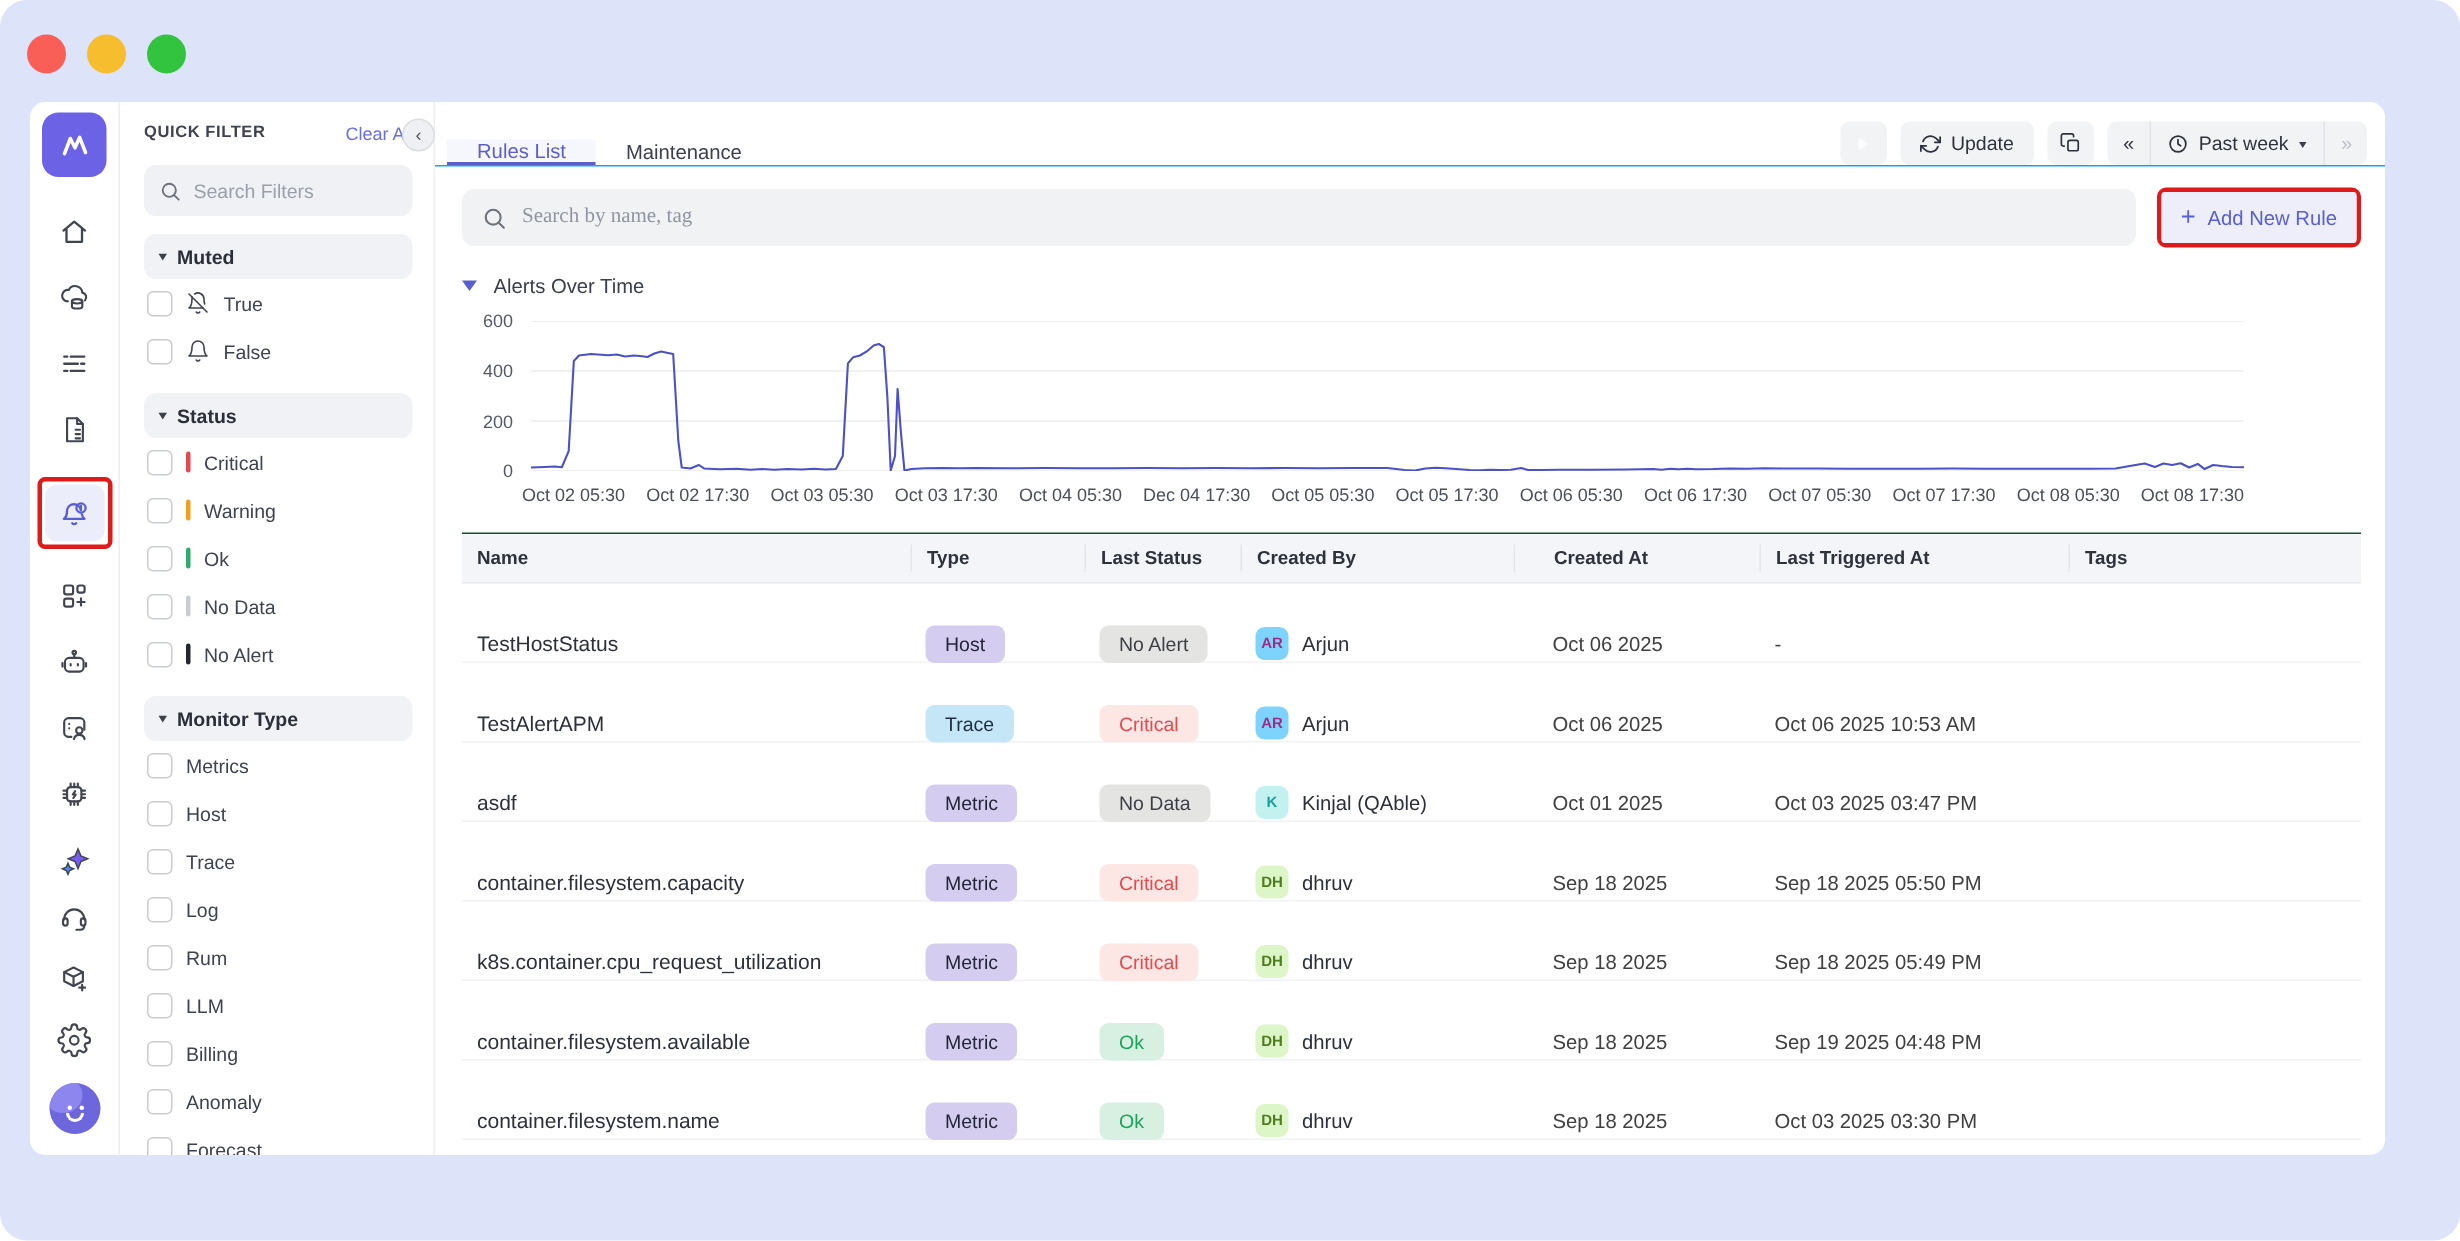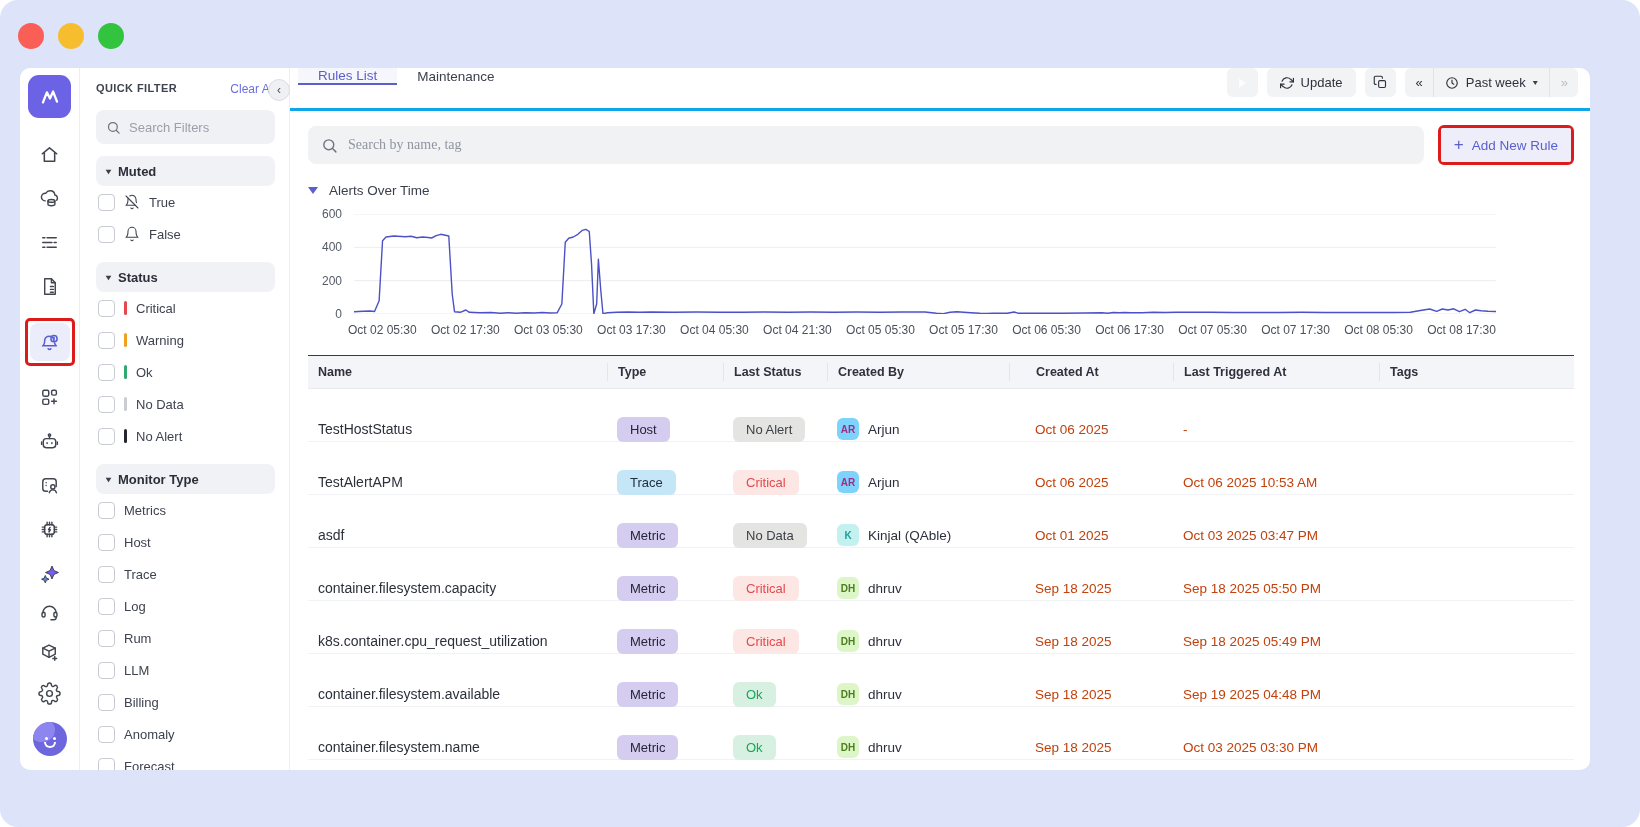--- a/index.html
+++ b/index.html
@@ -33,21 +33,21 @@
   .fp-search input { border:none; outline:none; background:transparent; font-size:13px; color:#3e4350; width:120px; font-family:inherit; }
   .fp-search input::placeholder { color:#9aa0ab; }
   .fp-sec-h { margin-top:12px; height:30px; background:#f1f2f5; border-radius:8px; display:flex; align-items:center; gap:7px; padding:0 10px; font-size:13px; font-weight:bold; color:#2b2f3a; }
   .chev { font-size:10px; color:#3c4049; transform:scaleY(.8); }
   .fp-item { display:flex; align-items:center; gap:9px; height:32px; font-size:13px; color:#3e4350; padding-left:2px; }
   .cbox { width:17px; height:17px; flex:0 0 17px; border:1.5px solid #c8cbd3; border-radius:4px; background:#fff; }
   .sbar { width:3px; height:14px; border-radius:2px; }
   .collapse-btn { position:absolute; left:248px; top:11px; width:22px; height:22px; border-radius:50%; background:#eff0f3; border:1px solid #dcdde3; color:#4a4e58; font-size:12px; display:flex; align-items:center; justify-content:center; z-index:5; }
   
   .main { flex:1; display:flex; flex-direction:column; min-width:0; }
-  .topbar { height:43px; flex:0 0 43px; border-bottom:3px solid #0ea5e9; display:flex; align-items:flex-start; padding:0 12px 0 8px; }
+  .topbar { height:43px; flex:0 0 43px; border-bottom:1px solid #0ea5e9; display:flex; align-items:flex-end; padding:0 12px 0 8px; }
   .tabs { display:flex; }
   .tab { padding:0 20px; display:flex; align-items:center; font-size:13.5px; color:#3c414d; }
   .tab.active { color:#5b5fc7; background:#f6f6fd; border-bottom:2px solid #5b5fc7; }
   .topbar-right { margin-left:auto; display:flex; align-items:center; gap:9px; }
   .tbtn { height:29px; background:#f2f3f5; border-radius:6px; display:flex; align-items:center; justify-content:center; color:#2e323d; font-size:13px; }
   .tbtn.sq { width:31px; }
   .tbtn.lbl { padding:0 13px; gap:7px; }
   .range-group { height:29px; background:#f2f3f5; border-radius:6px; display:flex; align-items:center; font-size:13px; color:#2e323d; }
   .rg-sec { padding:0 11px; display:flex; align-items:center; gap:7px; height:100%; }
   .rg-sec.mid { border-left:1px solid #e2e3e8; border-right:1px solid #e2e3e8; }
@@ -78,21 +78,21 @@
   .th + .th { border-left:1px solid #e3e5ea; }
   .trow { display:flex; align-items:center; height:53px; border-bottom:1px solid #f1f2f5; font-size:14px; color:#2c303b; }
   .c-name { width:299px; flex:0 0 299px; }
   .c-type { width:116px; flex:0 0 116px; }
   .c-status { width:104px; flex:0 0 104px; }
   .c-creator { width:182px; flex:0 0 182px; }
   .c-created { width:164px; flex:0 0 164px; padding-left:26px !important; }
   .c-trig { width:206px; flex:0 0 206px; }
   .c-tags { flex:1; }
   .td { padding-left:10px; display:flex; align-items:center; gap:9px;margin-top:28px; }
-  .td.date { font-size:13.5px; color:#c2410c; }
+  .td.date { font-size:13.5px; color:#404040; }
   .badge { display:inline-block; padding:5px 13px; border-radius:6px; font-size:13px; }
   .bdg-purple { background:#d5cdef; color:#232538; }
   .bdg-blue { background:#c5e6f7; color:#203040; }
   .bdg-gray { background:#e4e4e2; color:#3c3f45; }
   .bdg-red { background:#fce7e5; color:#e5484d; }
   .bdg-green { background:#d8f0e2; color:#18a558; }
   .av { width:22px; height:22px; border-radius:6px; font-size:10px; font-weight:bold; display:flex; align-items:center; justify-content:center; flex:0 0 22px; }
   .av-pink { background:#7dd3fc; color:#a12c88; }
   .av-cyan { background:#c2f1ef; color:#1b9e9e; }
   .av-green { background:#dcf6c8; color:#4e7d1d; }
@@ -411,21 +411,21 @@
                 <path id="chart-line" fill="none" stroke="#4c51c6" stroke-width="1.4" vector-effect="non-scaling-stroke" stroke-linejoin="round" d="M0.0 97.7 L8.0 97.3 L14.0 97.0 L18.0 97.5 L22.0 86.7 L25.0 26.7 L28.0 23.0 L35.0 22.0 L45.0 22.8 L50.0 22.3 L55.0 23.7 L60.0 23.0 L65.0 23.5 L68.0 24.0 L72.0 21.7 L76.0 20.3 L80.0 21.3 L83.0 22.0 L86.0 80.0 L88.0 97.7 L93.0 98.3 L98.0 96.0 L101.0 98.3 L110.0 98.8 L120.0 98.5 L128.0 99.2 L135.0 98.7 L142.0 99.2 L150.0 98.7 L158.0 99.0 L165.0 98.5 L172.0 99.0 L178.0 98.7 L182.0 90.0 L185.0 28.3 L188.0 24.2 L192.0 23.0 L196.0 20.3 L200.0 16.3 L203.0 15.3 L206.0 17.5 L208.0 50.0 L210.0 99.7 L212.5 90.0 L214.0 45.3 L216.0 75.0 L218.0 99.7 L222.0 98.7 L230.0 98.2 L240.0 98.0 L250.0 98.2 L260.0 98.0 L280.0 98.2 L300.0 98.0 L320.0 98.2 L340.0 98.2 L360.0 98.0 L380.0 98.2 L400.0 98.0 L420.0 98.2 L440.0 98.0 L460.0 98.2 L480.0 98.0 L500.0 98.0 L510.0 99.3 L516.0 99.7 L522.0 98.3 L528.0 97.8 L534.0 98.2 L540.0 98.7 L548.0 99.3 L554.0 99.5 L560.0 99.2 L566.0 99.3 L572.0 99.2 L578.0 98.0 L582.0 99.3 L590.0 99.3 L600.0 99.2 L620.0 99.2 L640.0 99.0 L655.0 98.7 L660.0 99.2 L665.0 98.5 L670.0 98.8 L675.0 98.5 L680.0 98.8 L690.0 98.7 L700.0 98.3 L710.0 98.5 L720.0 98.2 L730.0 98.3 L750.0 98.3 L770.0 98.5 L790.0 98.5 L810.0 98.5 L830.0 98.3 L850.0 98.5 L870.0 98.5 L890.0 98.5 L910.0 98.5 L925.0 98.3 L935.0 96.3 L942.0 95.0 L948.0 97.3 L953.0 95.0 L958.0 96.0 L963.0 94.8 L968.0 97.7 L973.0 95.3 L977.0 98.7 L982.0 96.0 L987.0 96.7 L993.0 97.3 L1000.0 97.5"></path>
               </svg>
             </div>
           </div>
           <div class="xlabels" id="xlabels">
               <span>Oct 02 05:30</span>
               <span>Oct 02 17:30</span>
               <span>Oct 03 05:30</span>
               <span>Oct 03 17:30</span>
               <span>Oct 04 05:30</span>
-              <span>Oct 04 21:30</span>
+              <span>Dec 04 17:30</span>
               <span>Oct 05 05:30</span>
               <span>Oct 05 17:30</span>
               <span>Oct 06 05:30</span>
               <span>Oct 06 17:30</span>
               <span>Oct 07 05:30</span>
               <span>Oct 07 17:30</span>
               <span>Oct 08 05:30</span>
               <span>Oct 08 17:30</span>
             </div>
         </div>

